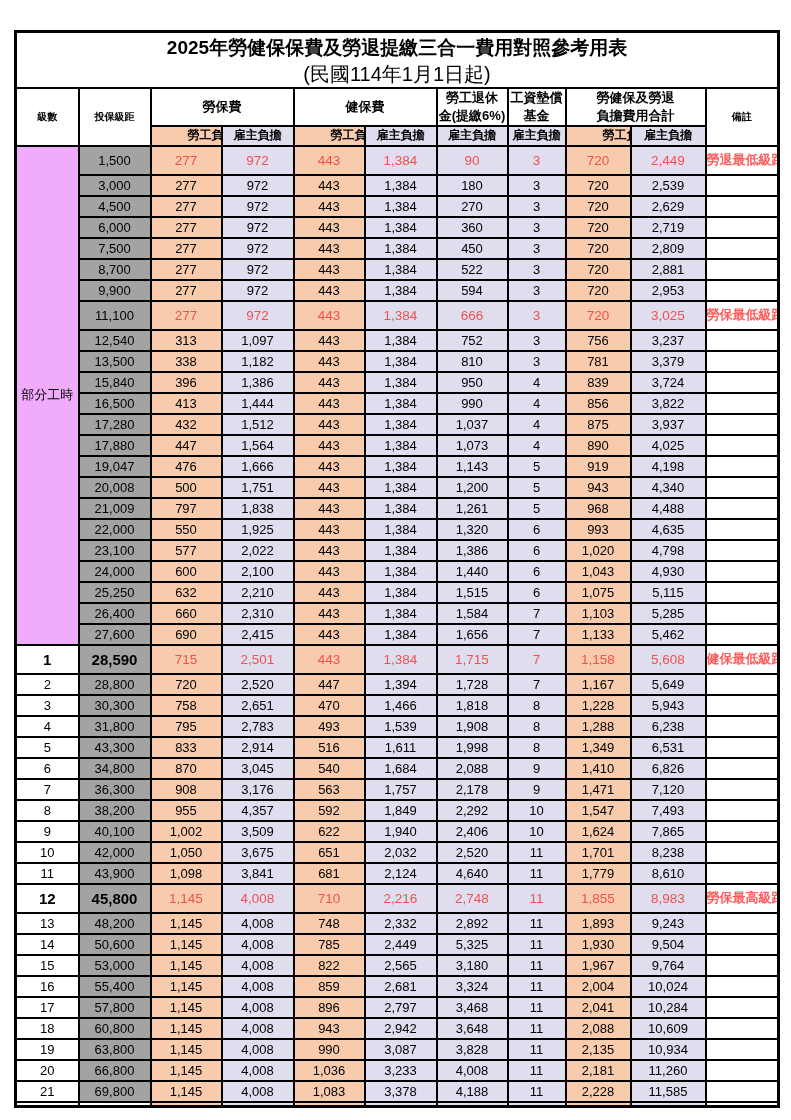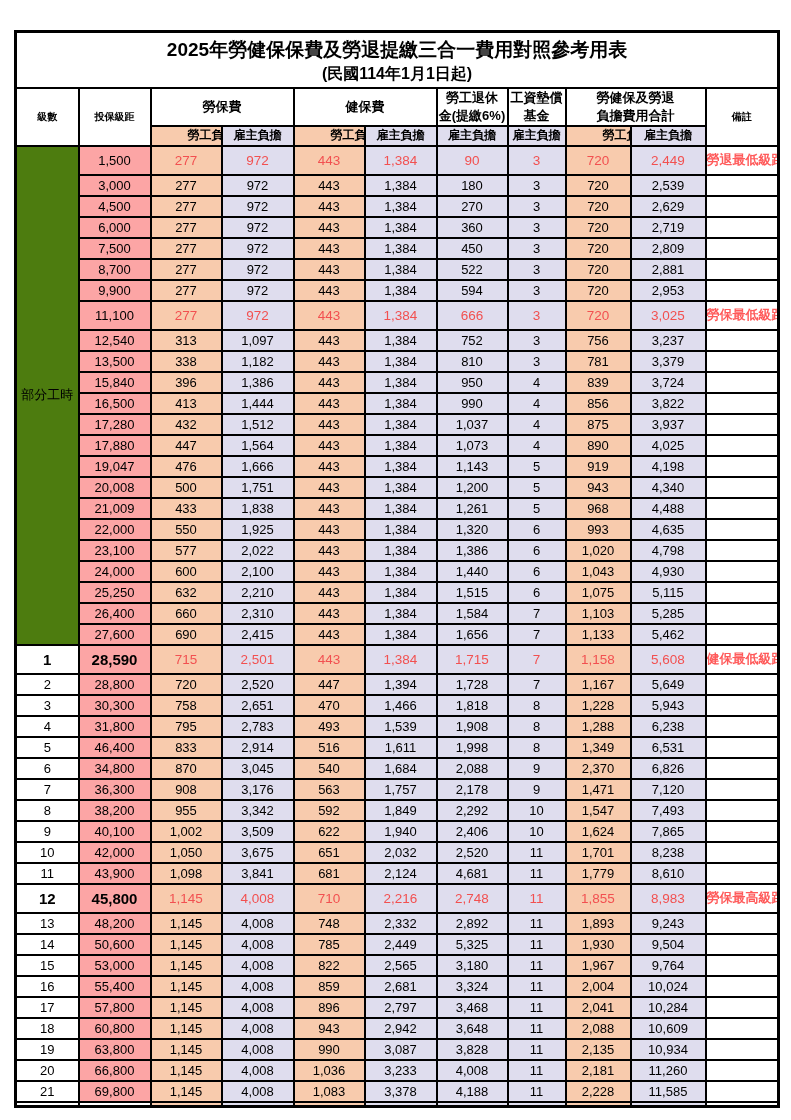--- a/index.html
+++ b/index.html
@@ -27,36 +27,36 @@
     border:2px solid var(--border);
     text-align:center;
     vertical-align:middle;
     padding:0 1px;
     overflow:hidden;
     white-space:nowrap;
   }
   
   .title-cell{height:56px;background:#fff;}
   .title-line1{font-size:19px;font-weight:bold;line-height:1.45;}
-  .title-line2{font-size:16px;font-weight:bold;line-height:1.2;text-align:center;}
+  .title-line2{font-size:20px;font-weight:normal;line-height:1.2;text-align:center;}
   
   .h-group{height:38px;font-size:13px;font-weight:bold;background:#fff;}
   .h-group .l2{font-weight:bold;}
   .h-sub{height:20px;font-size:12px;font-weight:bold;}
   .h-span{font-size:10px;font-weight:bold;background:#fff;}
   
   tr.datarow{height:21px;}
   tr.datarow td{font-size:13px;}
   tr.red{height:29px;}
   tr.red td.v{color:var(--red);font-size:13.5px;}
   tr.red td.note{color:var(--note-red);}
   td.lvl{background:#fff;}
-  td.bracket{background:#fca5a5;}
+  td.bracket{background:#a3a3a3;}
   tr.emph td.lvl, tr.emph td.bracket{font-weight:bold;font-size:15px;}
-  td.merge{background:#4d7c0f;font-size:12.5px;}
+  td.merge{background:#f0abfc;font-size:12.5px;}
   td.bg-o{background:var(--orange);}
   td.bg-l{background:var(--lavender);}
   th.bg-o{background:var(--orange);padding-left:36px;}
   th.bg-l{background:var(--lavender);}
   td.note{background:#fff;color:var(--note-red);font-size:10px;font-weight:bold;padding:0;}
   tr.partial{height:5px;}
   tr.partial td{padding:0;border-bottom:none;height:5px;}
 </style>
 </head>
 <body>
@@ -302,21 +302,21 @@
           <td class="v bg-o">443</td>
           <td class="v bg-l">1,384</td>
           <td class="v bg-l">1,200</td>
           <td class="v bg-l">5</td>
           <td class="v bg-o">943</td>
           <td class="v bg-l">4,340</td>
           <td class="note"></td>
         </tr>
         <tr class="datarow">
           <td class="bracket">21,009</td>
-          <td class="v bg-o">433</td>
+          <td class="v bg-o">797</td>
           <td class="v bg-l">1,838</td>
           <td class="v bg-o">443</td>
           <td class="v bg-l">1,384</td>
           <td class="v bg-l">1,261</td>
           <td class="v bg-l">5</td>
           <td class="v bg-o">968</td>
           <td class="v bg-l">4,488</td>
           <td class="note"></td>
         </tr>
         <tr class="datarow">
@@ -438,62 +438,62 @@
           <td class="v bg-o">493</td>
           <td class="v bg-l">1,539</td>
           <td class="v bg-l">1,908</td>
           <td class="v bg-l">8</td>
           <td class="v bg-o">1,288</td>
           <td class="v bg-l">6,238</td>
           <td class="note"></td>
         </tr>
         <tr class="datarow">
           <td class="lvl">5</td>
-          <td class="bracket">46,400</td>
+          <td class="bracket">43,300</td>
           <td class="v bg-o">833</td>
           <td class="v bg-l">2,914</td>
           <td class="v bg-o">516</td>
           <td class="v bg-l">1,611</td>
           <td class="v bg-l">1,998</td>
           <td class="v bg-l">8</td>
           <td class="v bg-o">1,349</td>
           <td class="v bg-l">6,531</td>
           <td class="note"></td>
         </tr>
         <tr class="datarow">
           <td class="lvl">6</td>
           <td class="bracket">34,800</td>
           <td class="v bg-o">870</td>
           <td class="v bg-l">3,045</td>
           <td class="v bg-o">540</td>
           <td class="v bg-l">1,684</td>
           <td class="v bg-l">2,088</td>
           <td class="v bg-l">9</td>
-          <td class="v bg-o">2,370</td>
+          <td class="v bg-o">1,410</td>
           <td class="v bg-l">6,826</td>
           <td class="note"></td>
         </tr>
         <tr class="datarow">
           <td class="lvl">7</td>
           <td class="bracket">36,300</td>
           <td class="v bg-o">908</td>
           <td class="v bg-l">3,176</td>
           <td class="v bg-o">563</td>
           <td class="v bg-l">1,757</td>
           <td class="v bg-l">2,178</td>
           <td class="v bg-l">9</td>
           <td class="v bg-o">1,471</td>
           <td class="v bg-l">7,120</td>
           <td class="note"></td>
         </tr>
         <tr class="datarow">
           <td class="lvl">8</td>
           <td class="bracket">38,200</td>
           <td class="v bg-o">955</td>
-          <td class="v bg-l">3,342</td>
+          <td class="v bg-l">4,357</td>
           <td class="v bg-o">592</td>
           <td class="v bg-l">1,849</td>
           <td class="v bg-l">2,292</td>
           <td class="v bg-l">10</td>
           <td class="v bg-o">1,547</td>
           <td class="v bg-l">7,493</td>
           <td class="note"></td>
         </tr>
         <tr class="datarow">
           <td class="lvl">9</td>
@@ -521,21 +521,21 @@
           <td class="v bg-l">8,238</td>
           <td class="note"></td>
         </tr>
         <tr class="datarow">
           <td class="lvl">11</td>
           <td class="bracket">43,900</td>
           <td class="v bg-o">1,098</td>
           <td class="v bg-l">3,841</td>
           <td class="v bg-o">681</td>
           <td class="v bg-l">2,124</td>
-          <td class="v bg-l">4,681</td>
+          <td class="v bg-l">4,640</td>
           <td class="v bg-l">11</td>
           <td class="v bg-o">1,779</td>
           <td class="v bg-l">8,610</td>
           <td class="note"></td>
         </tr>
         <tr class="datarow red emph">
           <td class="lvl">12</td>
           <td class="bracket">45,800</td>
           <td class="v bg-o">1,145</td>
           <td class="v bg-l">4,008</td>

